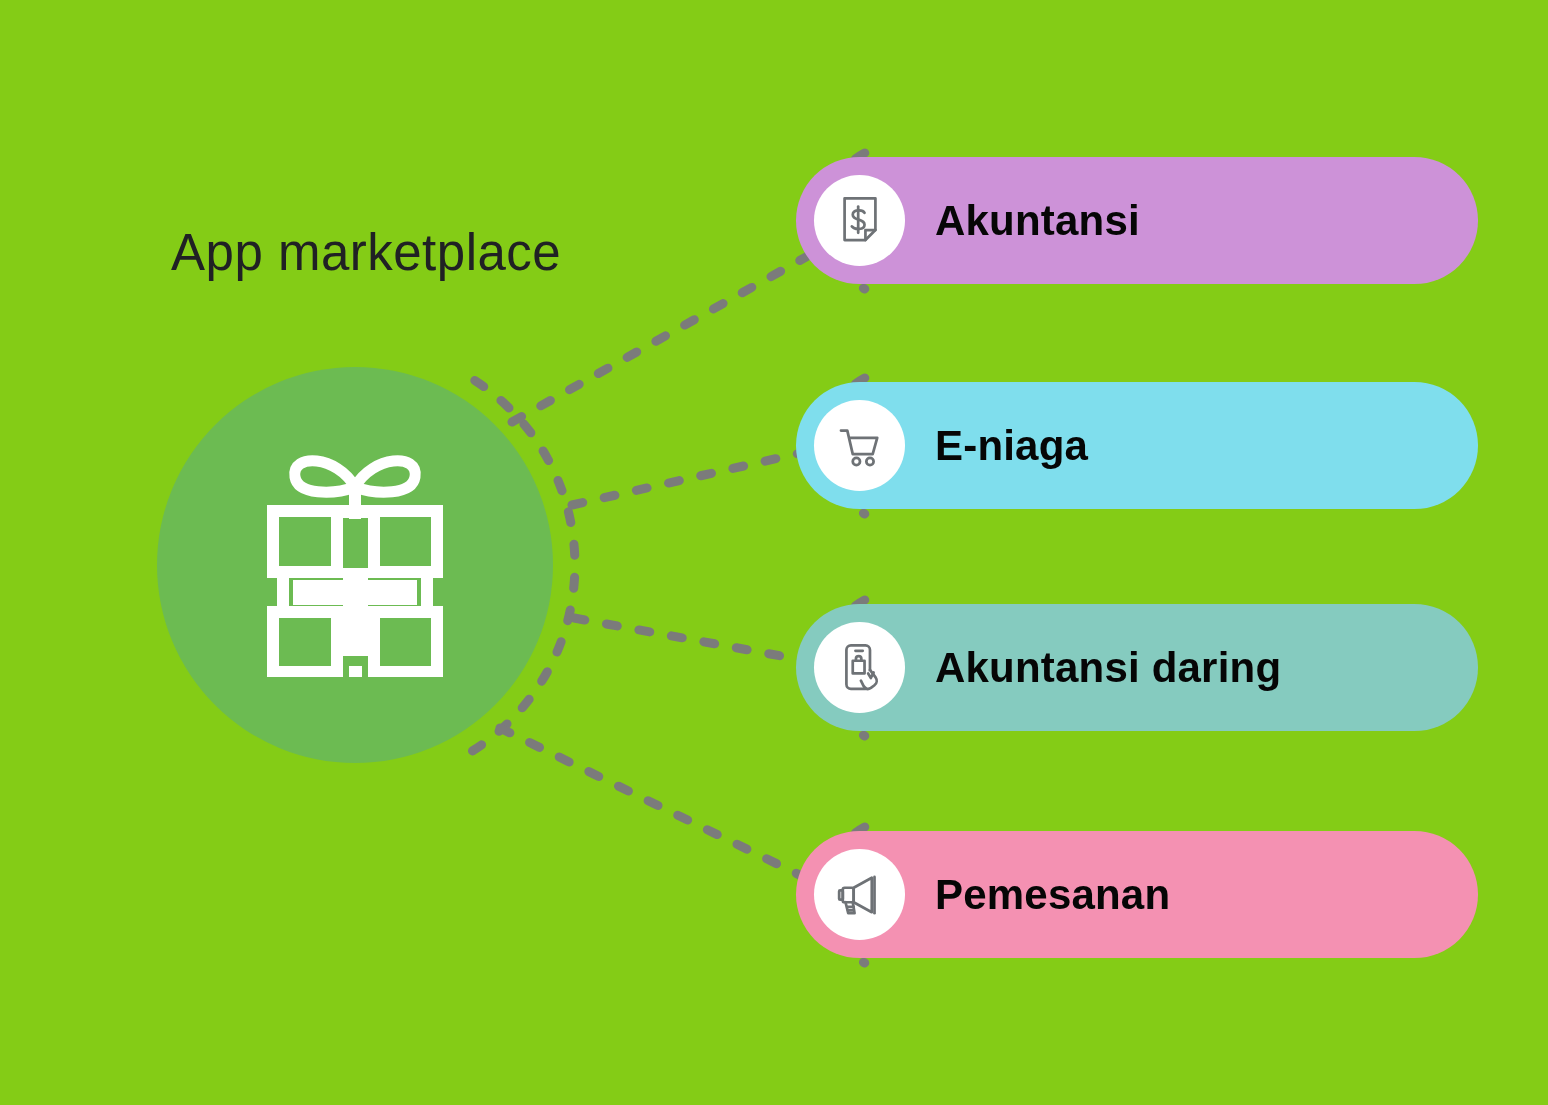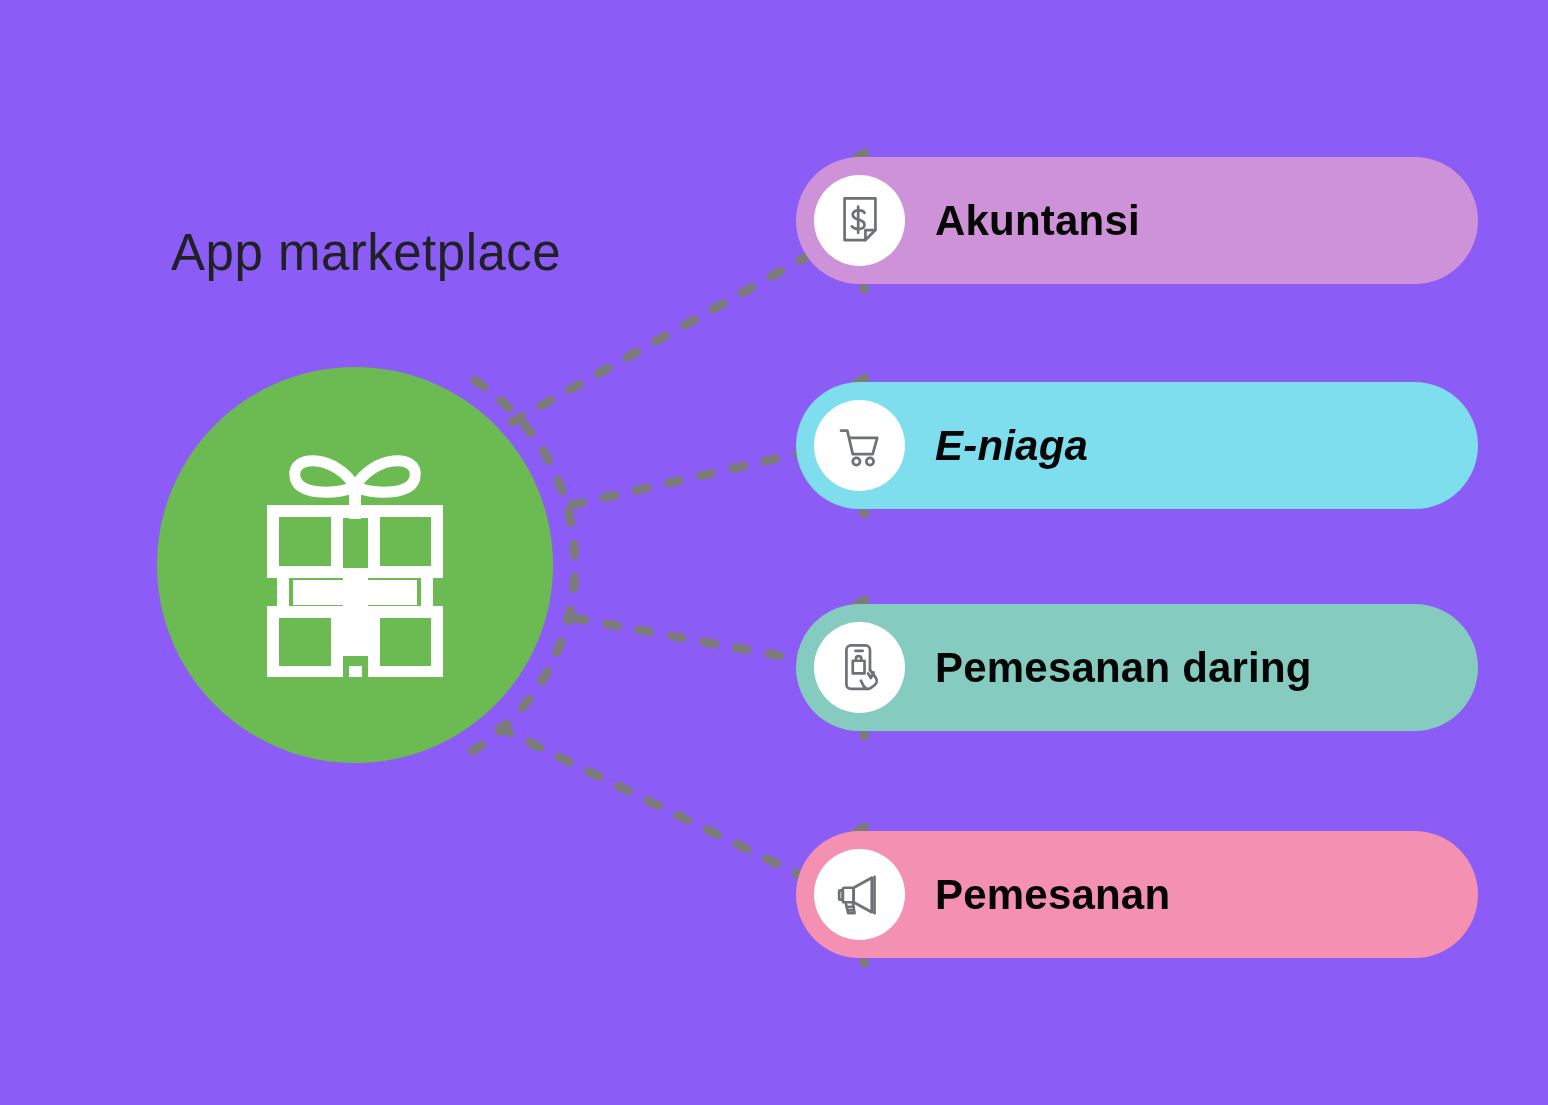--- a/index.html
+++ b/index.html
@@ -3,21 +3,21 @@
 <meta charset="utf-8">
 <style>
   * { margin: 0; padding: 0; box-sizing: border-box; }
   html, body { background: #ffffff; }
   body { font-family: "Liberation Sans", sans-serif; }
 
   .canvas {
     position: relative;
     width: 1548px;
     height: 1105px;
-    background: #8b5cf6;
+    background: #84cc16;
     overflow: hidden;
   }
 
   .overlay {
     position: absolute;
     inset: 0;
     width: 1548px;
     height: 1105px;
     pointer-events: none;
   }
@@ -152,21 +152,21 @@
       <svg viewBox="0 0 64 64">
         <path d="M15 7 H49 V42 L38 53 H15 Z"></path>
         <path d="M49 42 H38 V53"></path>
         <path d="M30 16 V45"></path>
         <path d="M37 23 C 35 19 24 19 24 25 C 24 32 37 29 37 36 C 37 42 26 42 23 38"></path>
       </svg>
     </div>
     <span class="pill-label">Akuntansi</span>
   </div>
 
-  <div class="pill pill-2" style="background: rgb(127, 222, 237); font-style: italic;">
+  <div class="pill pill-2" style="background: rgb(127, 222, 237);">
     <div class="badge">
       <svg viewBox="0 0 64 64">
         <path d="M11 15 H18 L24 41 H46 L51 23 H21"></path>
         <circle cx="28" cy="49" r="4"></circle>
         <circle cx="43" cy="49" r="4"></circle>
       </svg>
     </div>
     <span class="pill-label">E-niaga</span>
   </div>
 
@@ -174,21 +174,21 @@
     <div class="badge">
       <svg viewBox="0 0 64 64">
         <rect x="17" y="7" width="26" height="48" rx="5"></rect>
         <path d="M27 13 h8"></path>
         <path d="M24 24 H37 V38 H24 Z"></path>
         <path d="M27.5 24 v-2 a3 3 0 0 1 6 0 v2"></path>
         <path d="M43 34 l6 8 c2 3 2 7-1 9 l-4 3 c-3 2-6 1-8-2 l-3-6" fill="#ffffff"></path>
         <path d="M41 38 l3 5 3-6"></path>
       </svg>
     </div>
-    <span class="pill-label">Pemesanan daring</span>
+    <span class="pill-label">Akuntansi daring</span>
   </div>
 
   <div class="pill pill-4" style="background: rgb(244, 145, 178);">
     <div class="badge">
       <svg viewBox="0 0 64 64">
         <rect x="9" y="27" width="4" height="10" rx="1"></rect>
         <rect x="13" y="24" width="12" height="16" rx="2"></rect>
         <path d="M25 24 L45 13 V51 L25 40 Z"></path>
         <path d="M48 12 V52"></path>
         <path d="M16 40 l3 12 h7 l-2-12"></path>

